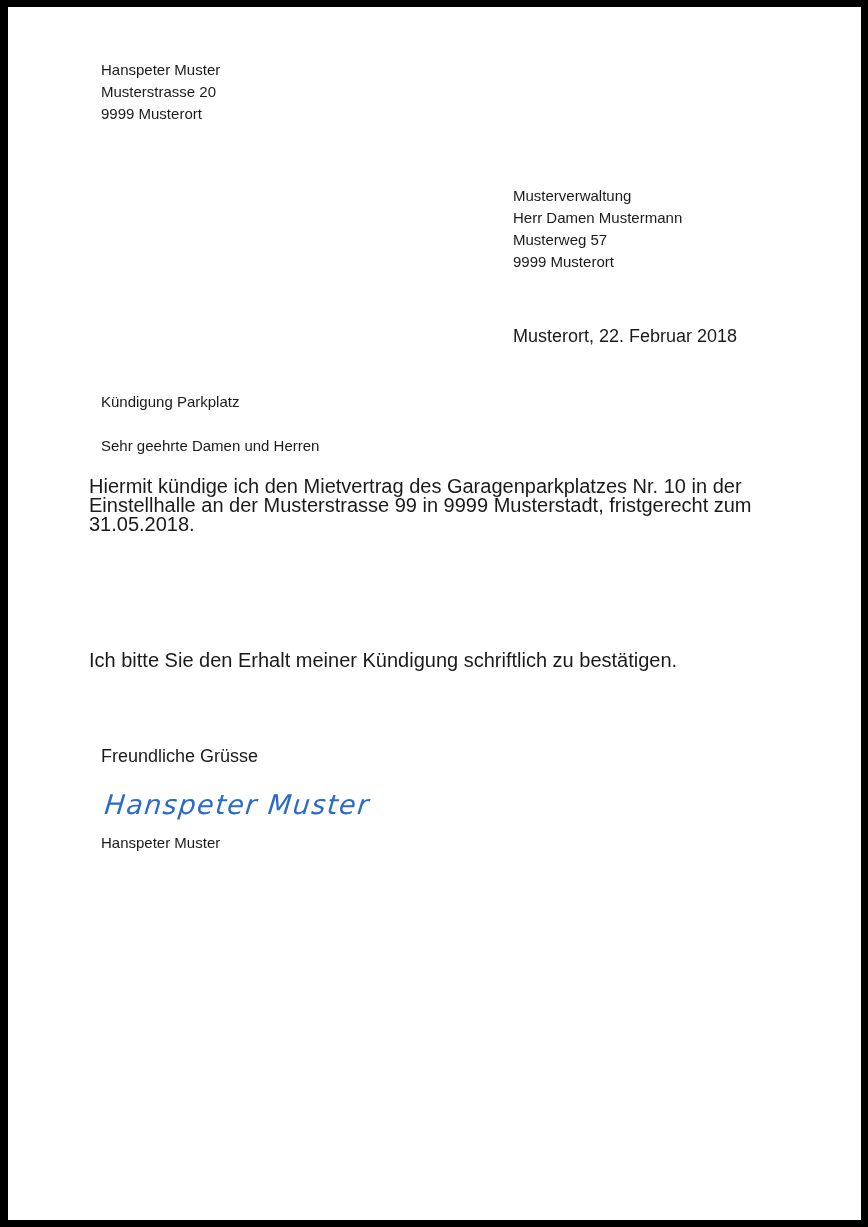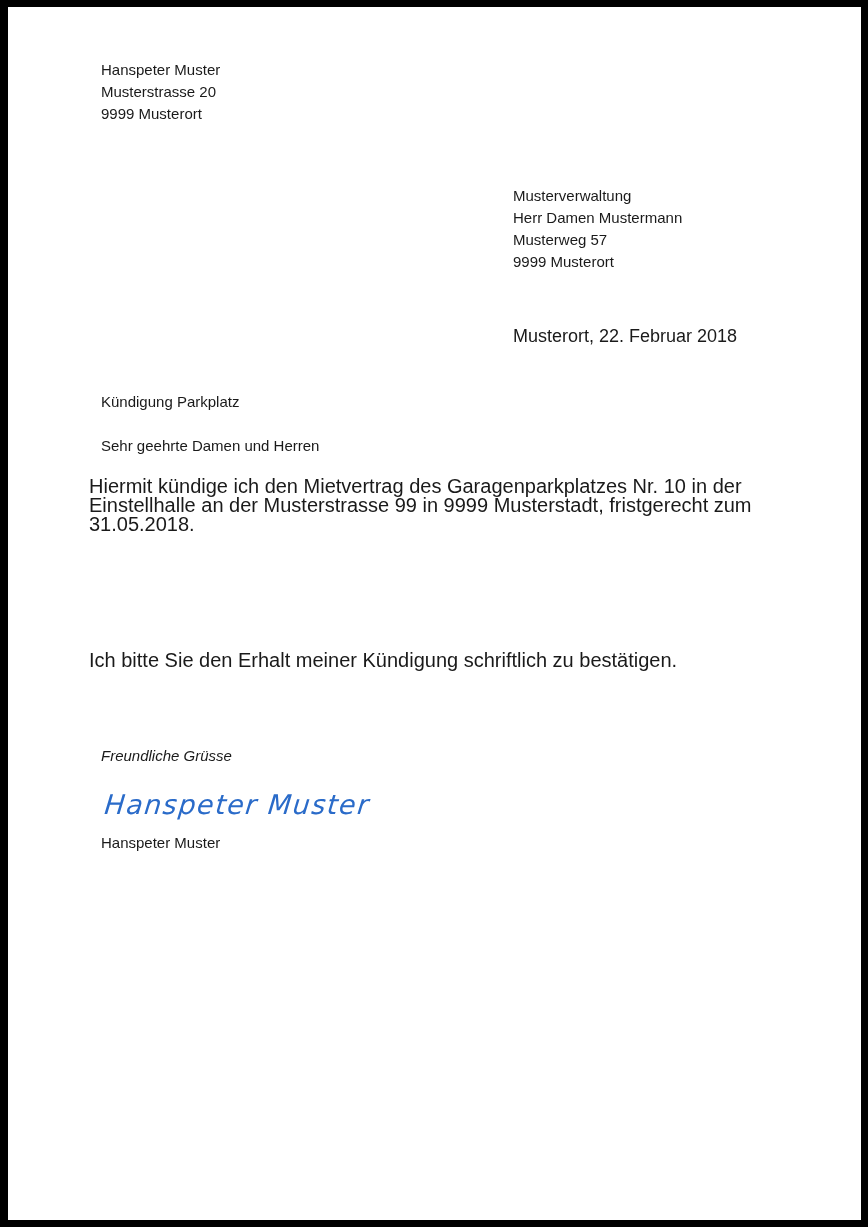--- a/index.html
+++ b/index.html
@@ -34,21 +34,21 @@
   .sender    { left: 93px;  top: 52px;  }
   .recipient { left: 505px; top: 178px; }
   .date-line { left: 505px; top: 318px; font-size: 18px; line-height: 22px; white-space: nowrap; }
   .subject   { left: 93px;  top: 384px; font-size: 15px; font-weight: normal; line-height: 22px; white-space: nowrap; }
   .salutation{ left: 93px;  top: 428px; font-size: 15px; line-height: 22px; white-space: nowrap; }
   .para      { left: 81px;  width: 672px; font-size: 20px; line-height: 19px; }
   .para1 { top: 470px; }
   .para2 { top: 537px; }
   .para3 { top: 604px; margin-top: 40px; }
   .para4 { top: 647px; }
-  .closing   { left: 93px;  top: 738px; font-size: 15px; line-height: 22px; white-space: nowrap; font-style: italic; }
+  .closing   { left: 93px;  top: 738px; font-size: 18px; line-height: 22px; white-space: nowrap; }
   .signature {
     left: 95px; top: 782px;
     font-family: "DejaVu Sans", sans-serif;
     font-style: italic;
     font-size: 27px;
     letter-spacing: 1.5px;
     transform: skewX(-6deg);
     transform-origin: left bottom;
     white-space: nowrap;
   }

